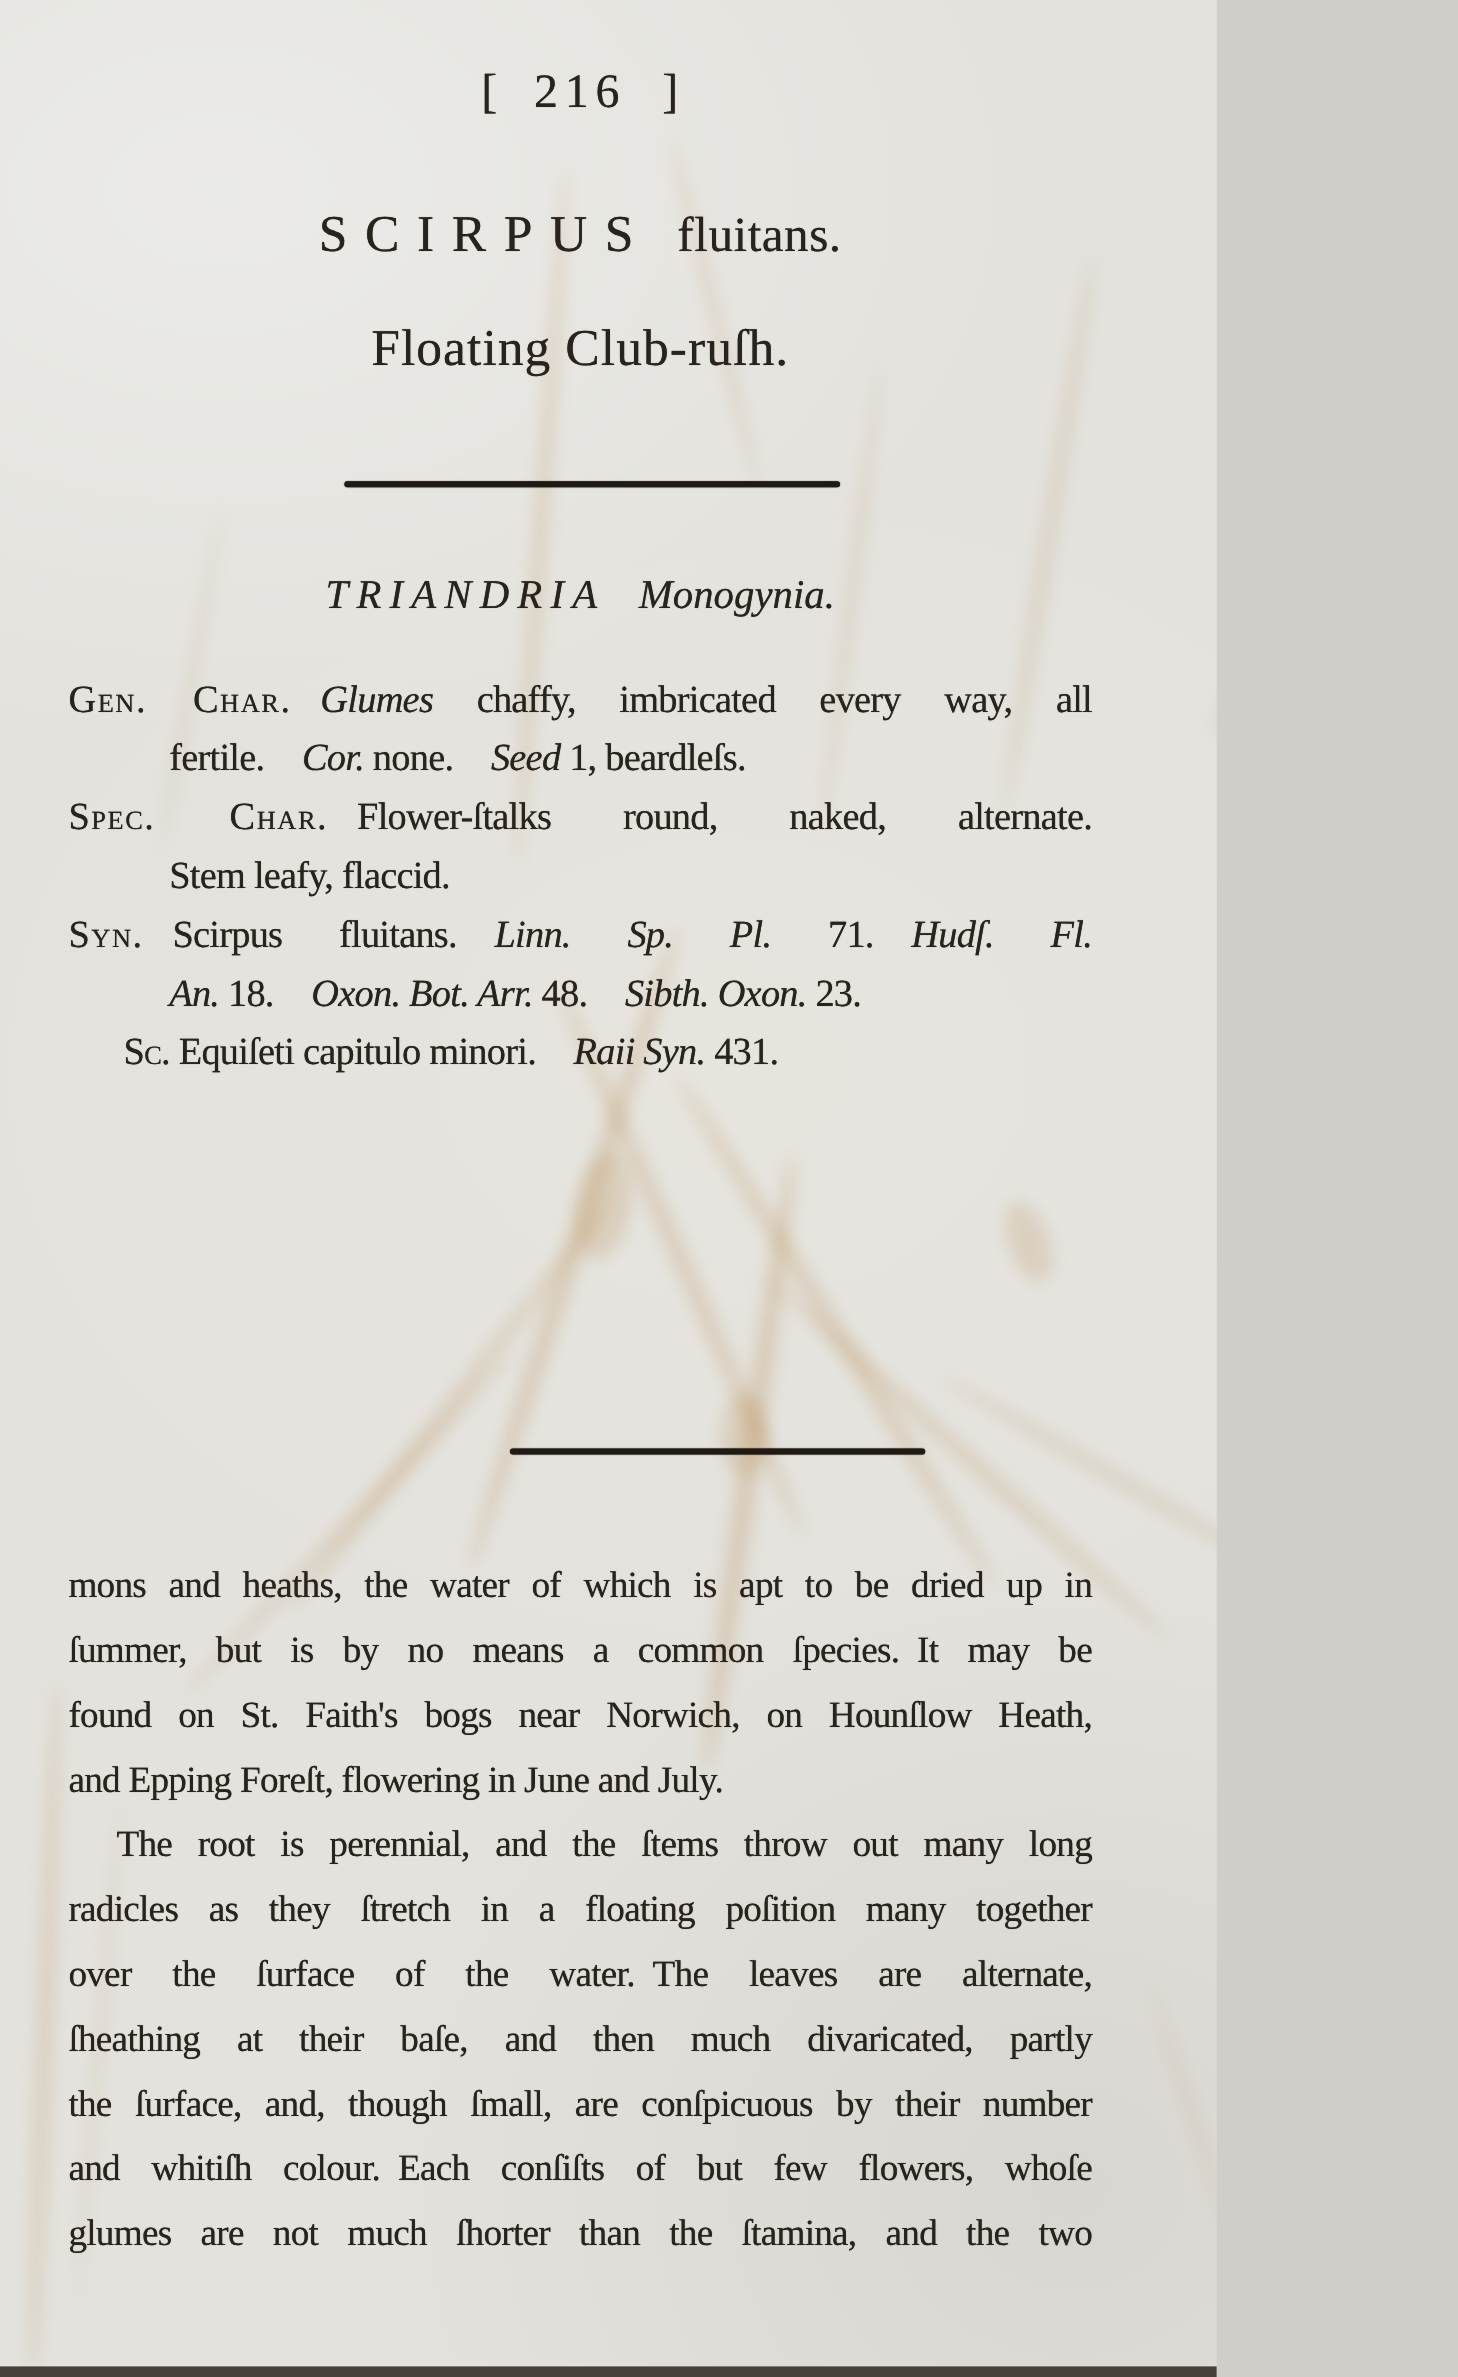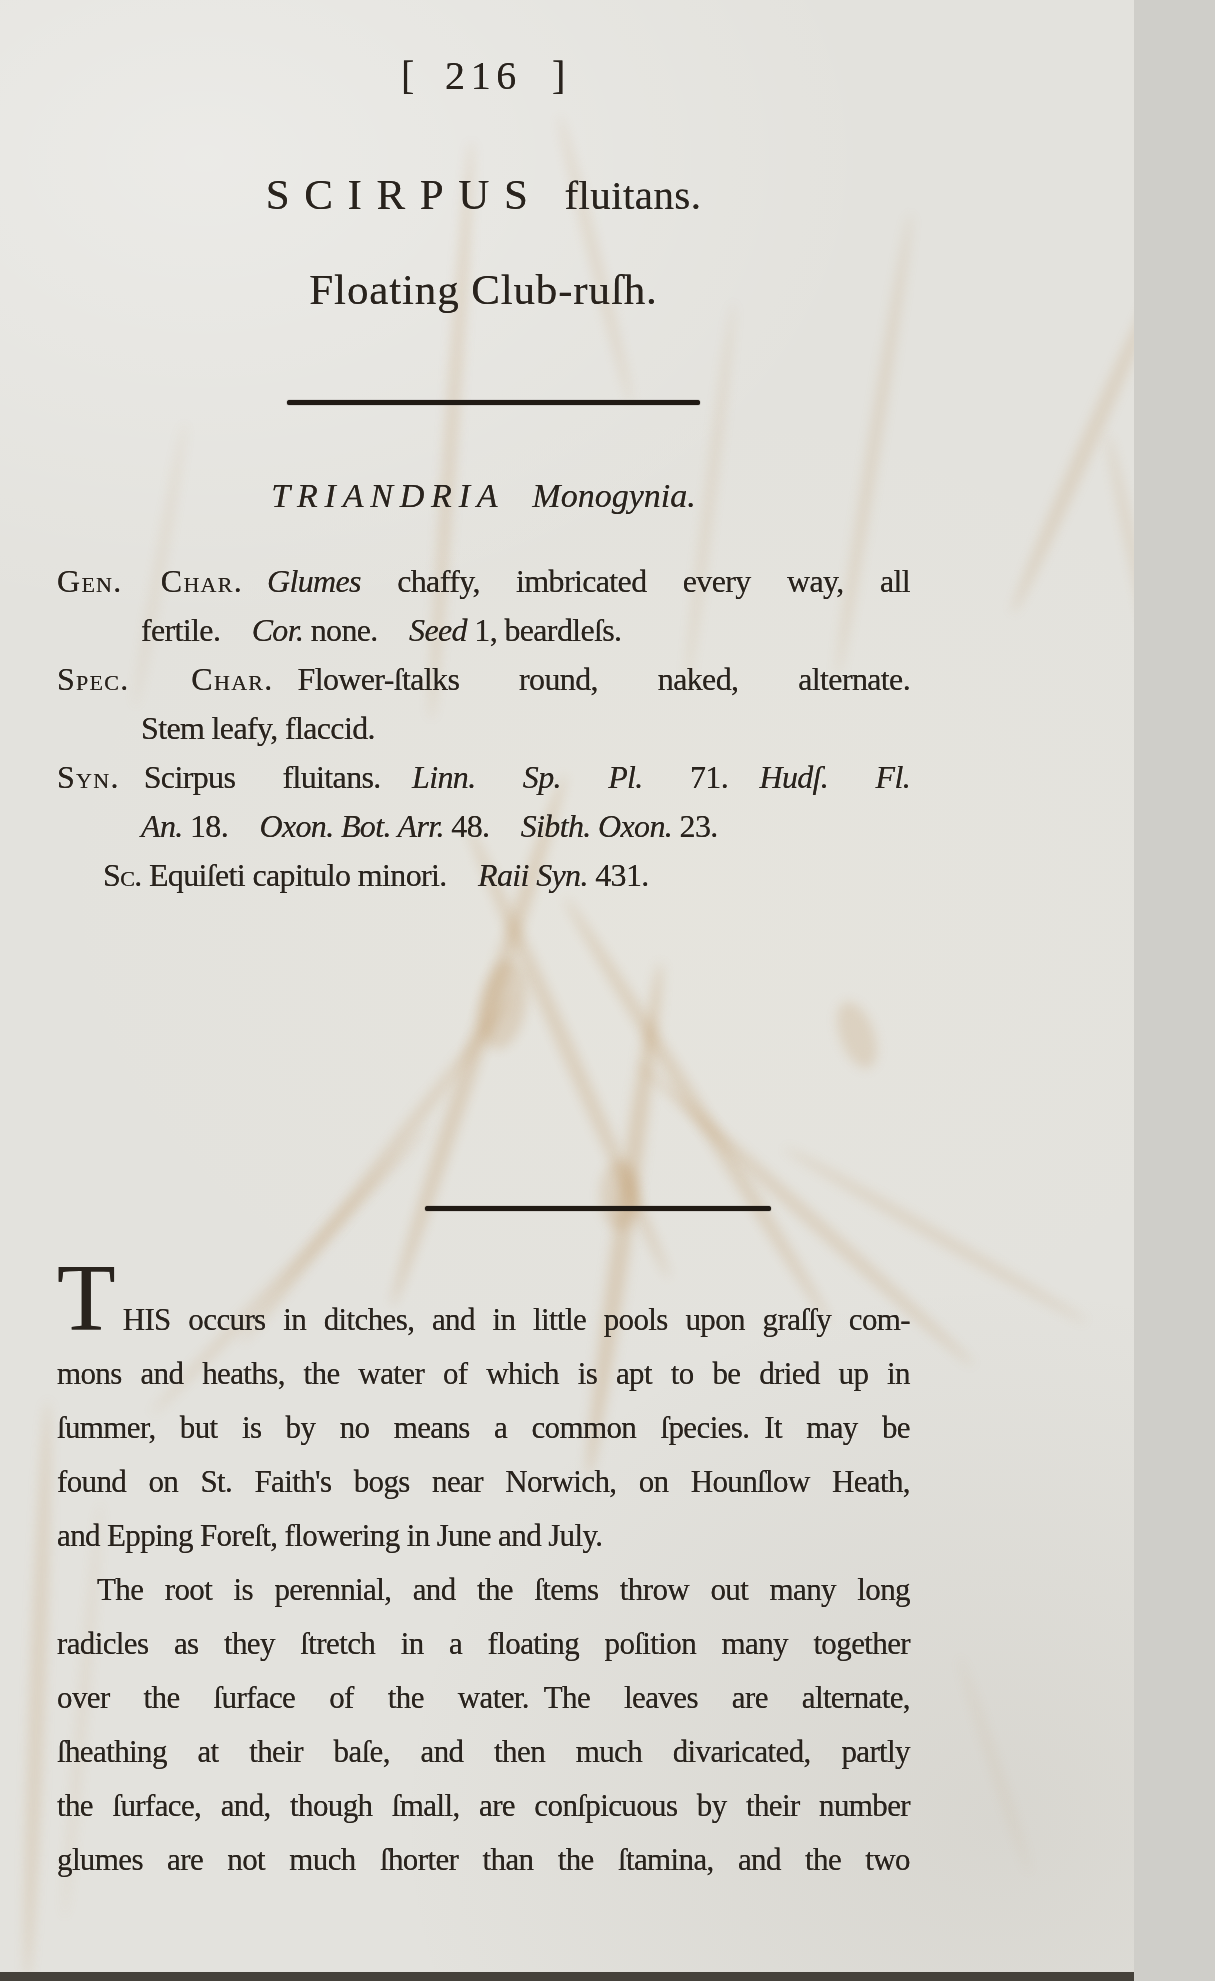--- a/index.html
+++ b/index.html
@@ -1,17 +1,17 @@
 <!DOCTYPE html>
 <html><head>
 <meta charset="utf-8">
 <style>
   html,body{margin:0;padding:0;background:#cfcec9;}
   .page{
-    position:relative;width:1134px;height:1981px;overflow:hidden;
+    position:relative;width:1014px;height:1981px;overflow:hidden;
     color:#29231d;
     font-family:"Liberation Serif","DejaVu Serif",serif;
     background:
       radial-gradient(1100px 760px at 18% 8%, rgba(255,255,255,.30), transparent 62%),
       radial-gradient(1000px 900px at 88% 92%, rgba(118,110,94,.10), transparent 60%),
       radial-gradient(900px 700px at 60% 45%, rgba(235,232,222,.35), transparent 70%),
       #e3e2dd;
     text-shadow:0 0 .6px rgba(41,35,29,.85);
   }
   .stains{position:absolute;inset:0;pointer-events:none;}
@@ -120,32 +120,32 @@
       <div class="tl ind"><span>Stem leafy, flaccid.</span></div>
       <div class="tl j"><span class="lbl">Syn.</span><span>Scirpus fluitans. </span><span class="it">Linn. Sp. Pl.</span><span> 71. </span><span class="it">Hudſ. Fl.</span></div>
       <div class="tl ind"><span class="it">An.</span><span> 18. </span><span class="it">Oxon. Bot. Arr.</span><span> 48. </span><span class="it">Sibth. Oxon.</span><span> 23.</span></div>
       <div class="tl ind2"><span class="sc">Sc.</span><span> Equiſeti capitulo minori. </span><span class="it">Raii Syn.</span><span> 431.</span></div>
     </div>
 
     <div class="rule rule2"></div>
 
     <div class="bodytext">
       <div>
-        <div class="bl j"><span class="init">T</span><span>HIS occurs in ditches, and in little pools upon graſſy com-</span></div>
         <div class="bl j">mons and heaths, the water of which is apt to be dried up in</div>
         <div class="bl j">ſummer, but is by no means a common ſpecies. It may be</div>
         <div class="bl j">found on St. Faith's bogs near Norwich, on Hounſlow Heath,</div>
         <div class="bl">and Epping Foreſt, flowering in June and July.</div>
       </div>
       <div>
         <div class="bl j ind1">The root is perennial, and the ſtems throw out many long</div>
         <div class="bl j">radicles as they ſtretch in a floating poſition many together</div>
         <div class="bl j">over the ſurface of the water. The leaves are alternate,</div>
         <div class="bl j">ſheathing at their baſe, and then much divaricated, partly</div>
         <div class="bl j">the ſurface, and, though ſmall, are conſpicuous by their number</div>
+        <div class="bl j">and whitiſh colour. Each conſiſts of but few flowers, whoſe</div>
         <div class="bl j">glumes are not much ſhorter than the ſtamina, and the two</div>
       </div>
     </div>
 
   </div>
 
   <div class="edgebar"></div>
 </div>
 
 </body></html>

